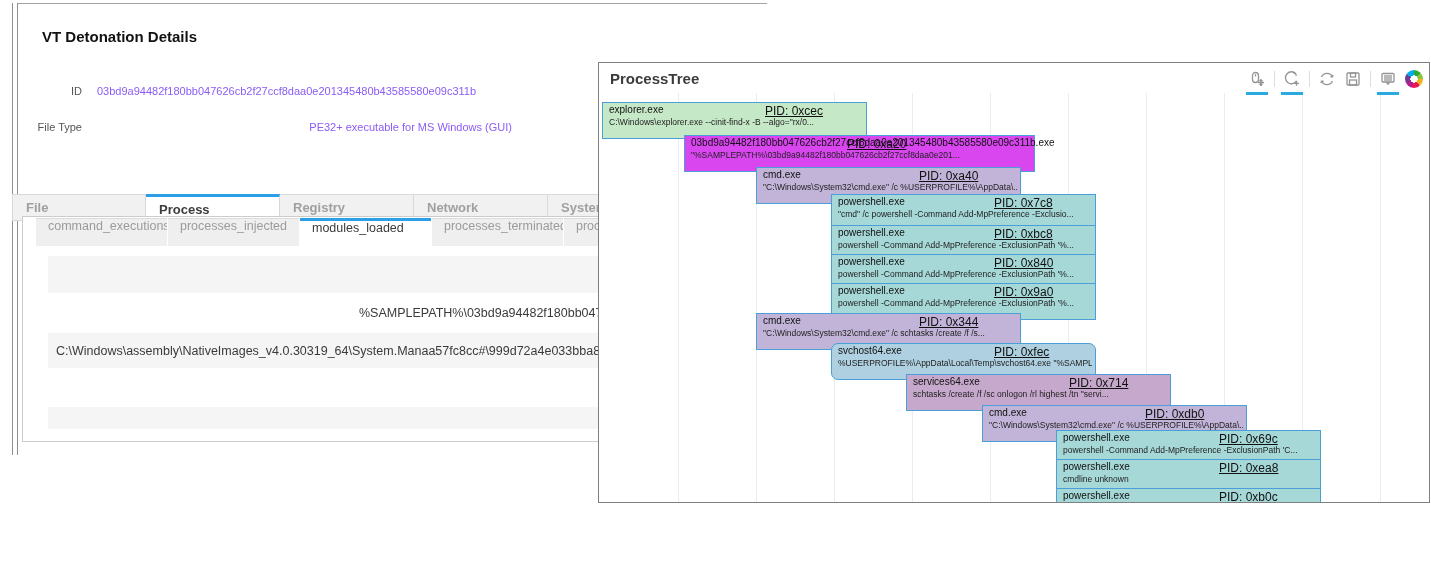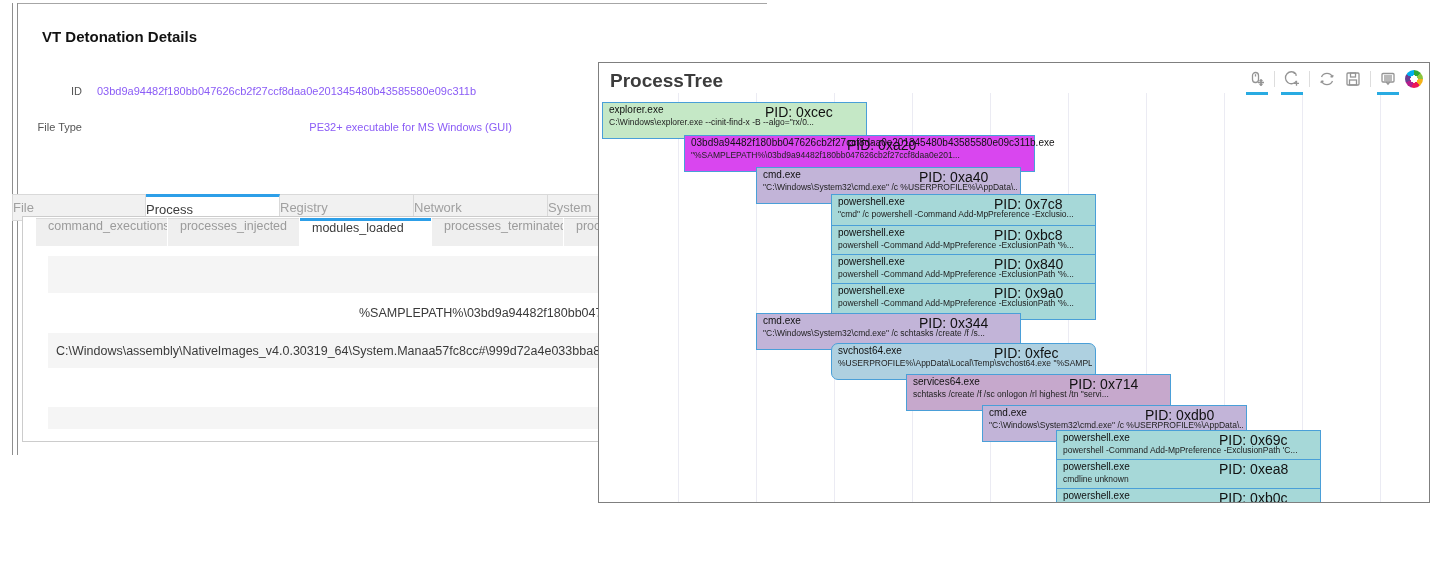--- a/index.html
+++ b/index.html
@@ -14,58 +14,58 @@
   .det-title{position:absolute;left:30px;top:28px;font-size:15px;font-weight:bold;color:#111;}
   .det-fields{position:absolute;left:6px;top:73px;width:502px;}
   .frow{display:flex;height:36px;align-items:center;font-size:11px;}
   .frow.alt{background:#f5f5f5;}
   .flabel{width:64px;text-align:right;color:#555;flex:0 0 64px;}
   .fvalue{flex:1;color:#8b5cf6;padding-right:8px;text-align:right;white-space:nowrap;}
   .fvalue.left{text-align:left;padding-left:15px;}
 
   .tabs{position:absolute;left:0;top:194px;width:755px;height:27px;display:flex;}
   .tab{width:134px;box-sizing:border-box;background:#f1f1f1;color:#a0a0a0;font-size:13px;
-       display:flex;align-items:center;
-       border-top:1px solid #d9d9d9;border-right:1px solid #d9d9d9;border-bottom:1px solid #d9d9d9;}
+       display:flex;align-items:center;padding-left:13px;
+       border-top:1px solid #d9d9d9;border-right:1px solid #d9d9d9;border-bottom:1px solid #d9d9d9;font-weight:bold;}
   .tab:first-child{border-left:1px solid #d9d9d9;}
   .tab.active{background:#fff;color:#3c3c3c;border-top:3px solid #2d9fe8;border-bottom:none;align-items:center;}
 
   .inner-panel{position:absolute;left:10px;top:216px;width:745px;height:226px;
                border:1px solid #ccc;background:#fff;box-sizing:border-box;}
   .subtabs{position:absolute;left:13px;top:1px;display:flex;height:28px;}
   .subtab{width:131px;box-sizing:border-box;background:#efefef;color:#9b9b9b;font-size:12.5px;
           display:flex;align-items:flex-start;padding-left:12px;margin-right:1px;
           white-space:nowrap;overflow:hidden;border-top:1px solid #dcdcdc;}
   .subtab.active{background:#fff;color:#3c3c3c;border-top:3px solid #2d9fe8;}
 
   .mod-rows{position:absolute;left:25px;top:0;right:5px;}
   .mrow{position:absolute;left:0;right:0;font-size:12.5px;color:#3a3a3a;
         white-space:nowrap;overflow:hidden;display:flex;align-items:center;}
   .mrow.alt{background:#f5f5f5;}
 
   
   .pt-panel{position:absolute;left:598px;top:62px;width:832px;height:441px;background:#fff;
             border:1px solid #7f7f7f;box-sizing:border-box;overflow:hidden;z-index:5;}
-  .pt-title{position:absolute;left:11px;top:7px;font-size:19px;font-weight:bold;color:#3c3c3c;}
+  .pt-title{position:absolute;left:11px;top:7px;font-size:15px;font-weight:bold;color:#3c3c3c;}
   .pt-grid{position:absolute;left:2px;top:30px;width:828px;bottom:0;
            background:repeating-linear-gradient(to right,transparent 0 77px,#ebebf3 77px 78px);}
 
   .pt-toolbar{position:absolute;right:6px;top:5px;display:flex;align-items:center;gap:4px;z-index:6;}
   .tool{padding:2px 2px 4px 2px;border-bottom:3px solid transparent;display:flex;align-items:center;}
   .tool.active{border-bottom:3px solid #29abe2;}
   .tool svg{display:block;}
   .tsep{width:1px;height:16px;background:#ddd;margin:0 2px 6px 2px;}
   .bokeh-logo{width:18px;height:18px;border-radius:50%;margin:0 0 6px 2px;
     background:radial-gradient(circle at 50% 50%,#fff 0 3.5px,rgba(255,255,255,0) 3.8px),
     conic-gradient(#2ea836 0 13%,#8bc53f 13% 25%,#f5b219 25% 39%,#ed1557 39% 54%,#b31e8d 54% 69%,#6d3e91 69% 84%,#00aeef 84% 100%);}
 
   .pnode{position:absolute;height:37px;width:265px;border:1.5px solid #4a9fd8;box-sizing:border-box;}
   .pnode.wide{width:351px;}
   .pname{position:absolute;left:6px;top:1px;font-size:10px;color:#111;white-space:nowrap;}
-  .ppid{position:absolute;left:162px;top:1px;font-size:14px;color:#111;white-space:nowrap;}
+  .ppid{position:absolute;left:162px;top:1px;font-size:12px;color:#111;white-space:nowrap;text-decoration:underline;}
   .pcmd{position:absolute;left:6px;top:14px;right:3px;font-size:8.5px;color:#222;
         white-space:nowrap;overflow:hidden;}
   .c-green{background:#c5e8c6;}
   .c-tealgreen{background:#d946ef;}
   .c-purple{background:#c2b4d8;}
   .c-teal{background:#a6d8d8;}
   .c-steel{background:#aed0e0;}
   .c-mauve{background:#c6a8cc;}
 </style>
 </head>

